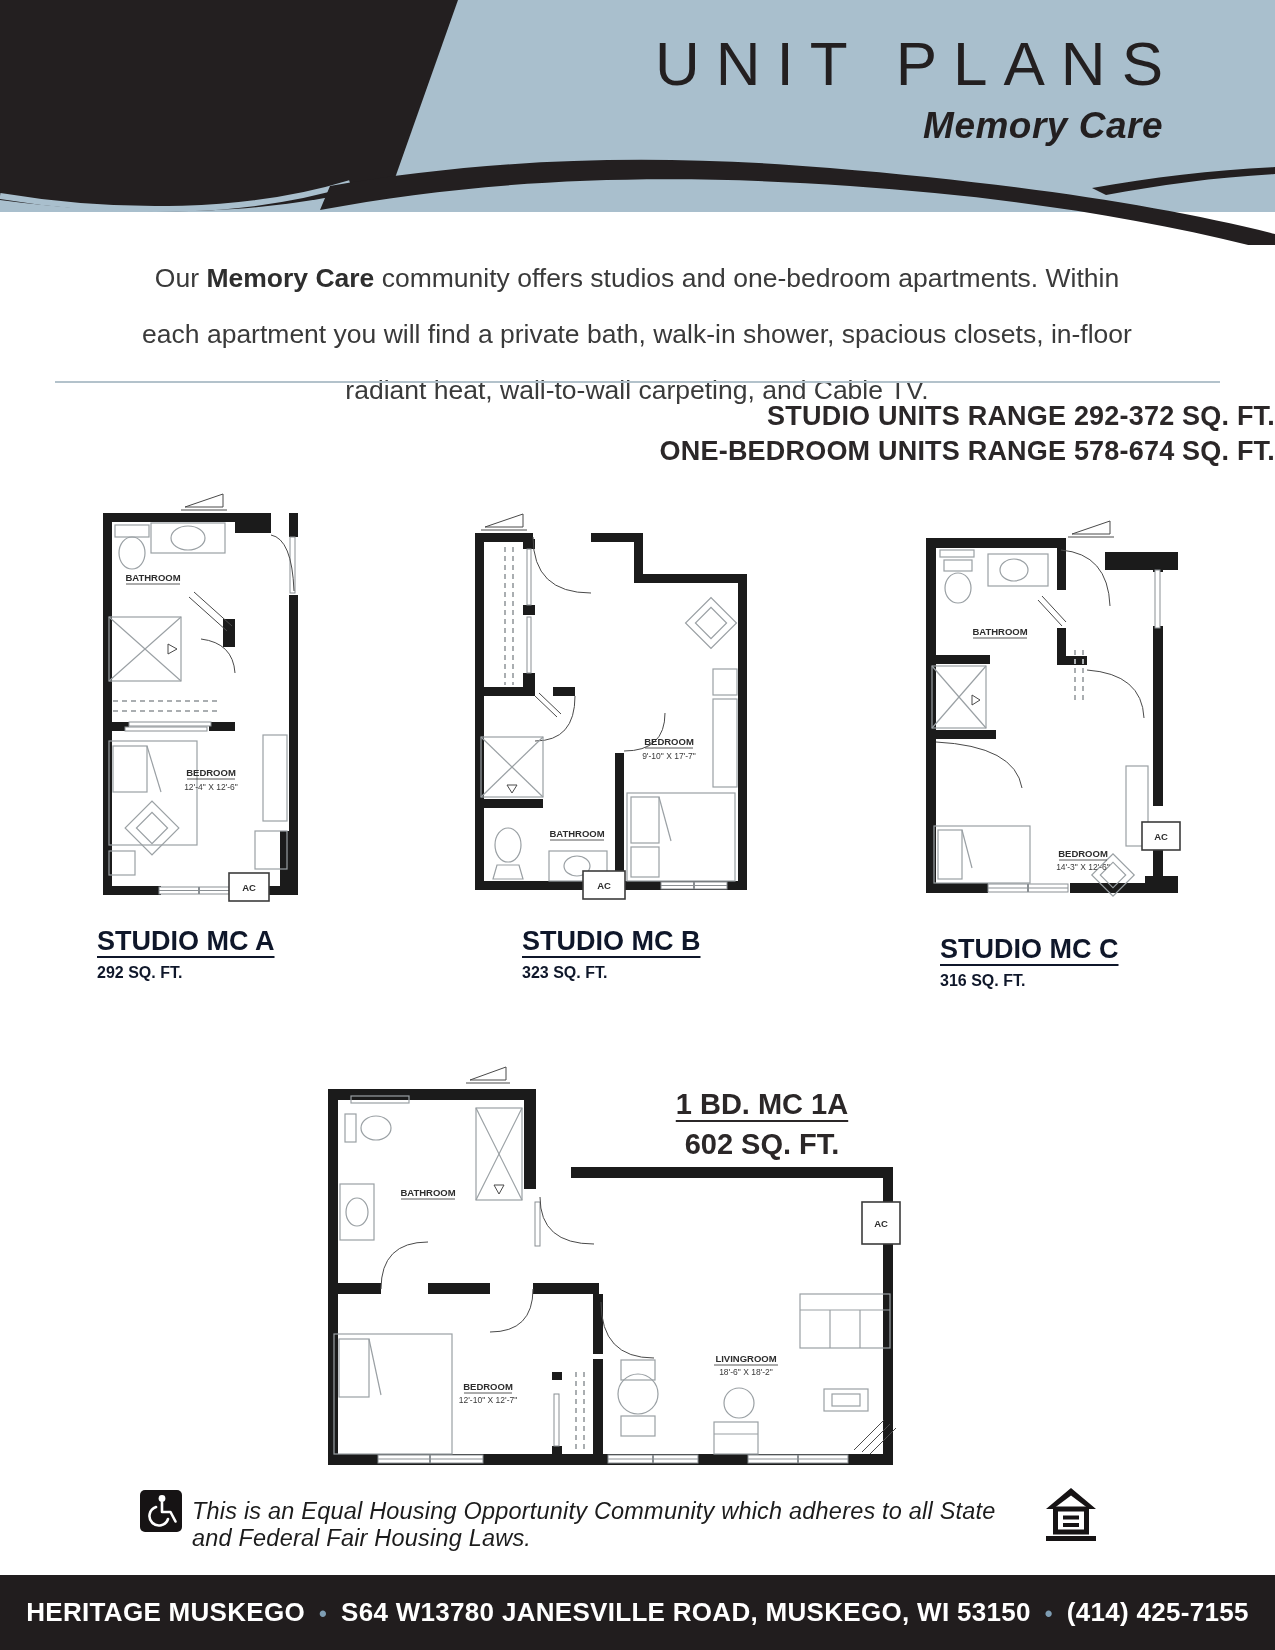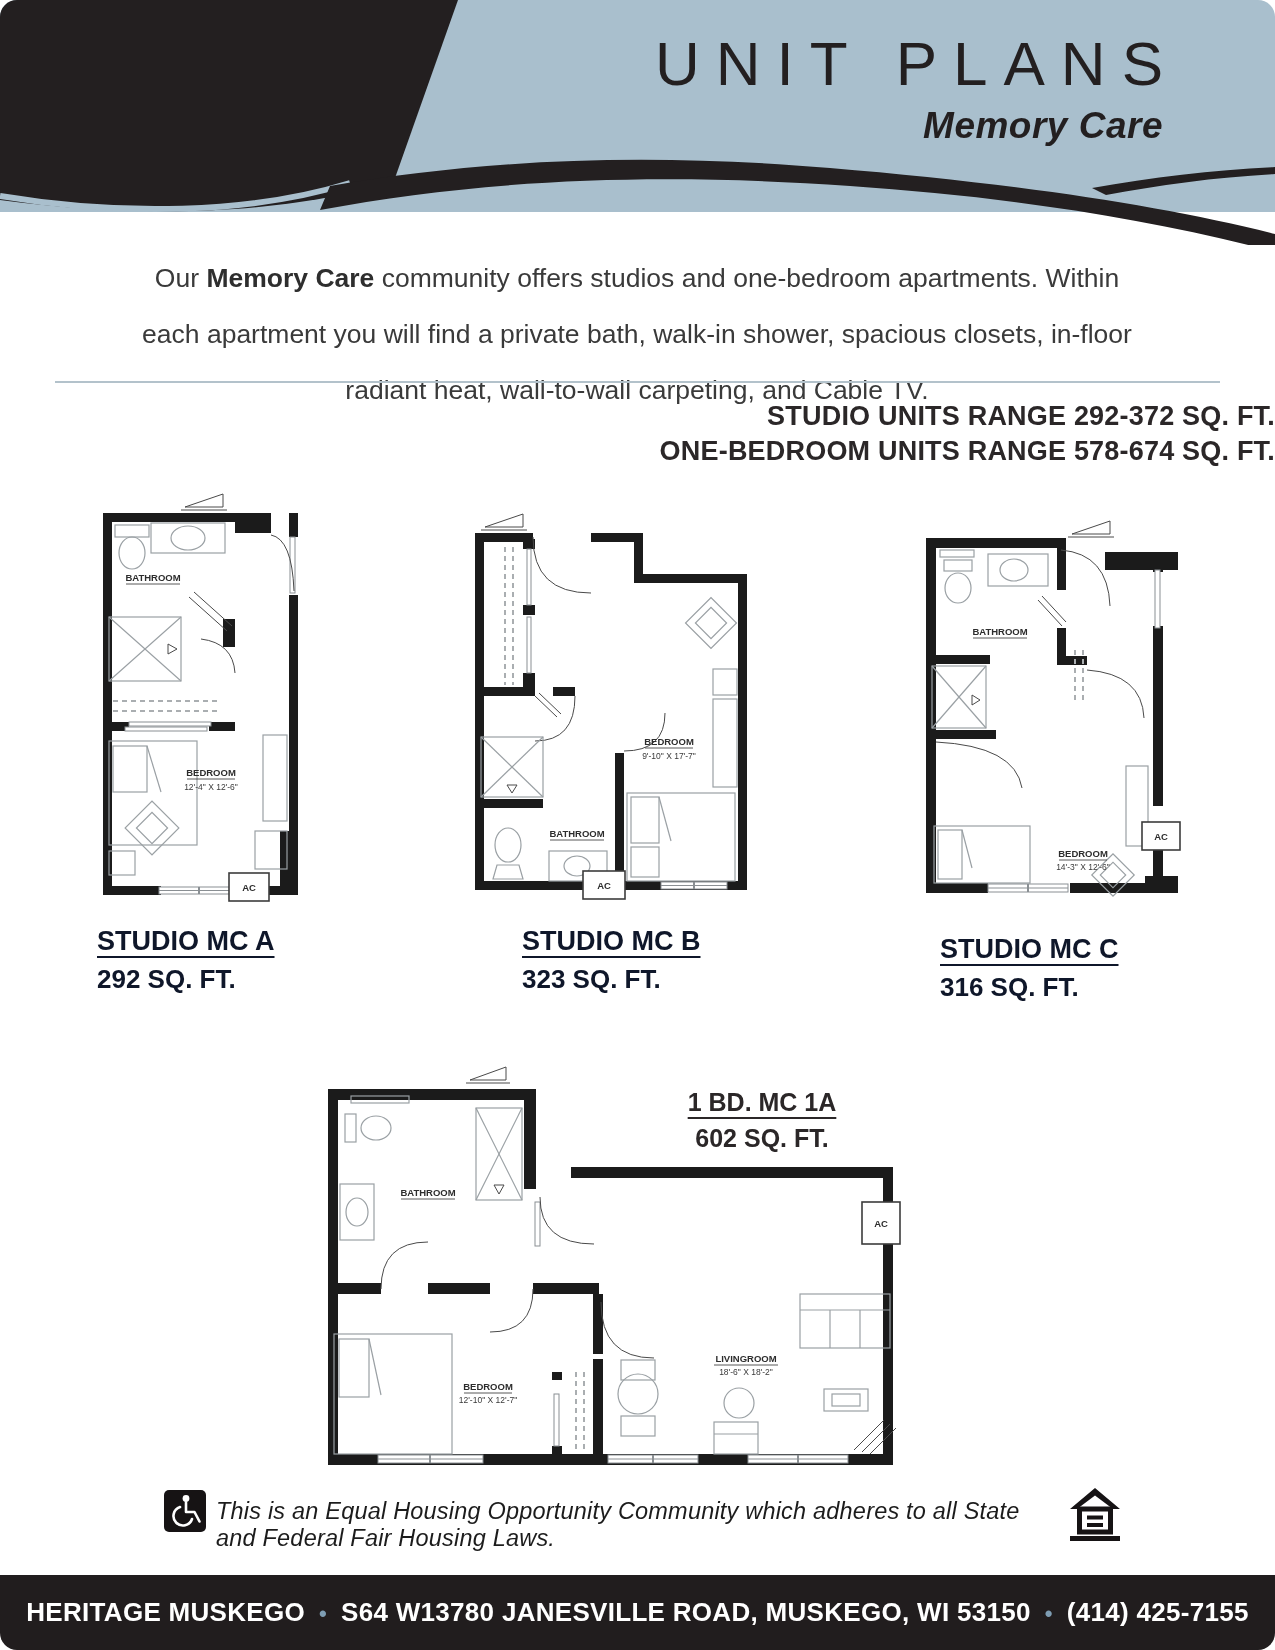--- a/index.html
+++ b/index.html
@@ -1,17 +1,17 @@
 <!DOCTYPE html>
 <html><head>
 <meta charset="utf-8">
 <style>
   * { margin:0; padding:0; box-sizing:border-box; }
   body { background:#fff; font-family:"Liberation Sans", sans-serif; }
-  .page { position:relative; width:1275px; height:1650px; background:#fff; overflow:hidden; margin:0 auto;border-radius:17px; }
+  .page { position:relative; width:1275px; height:1650px; background:#fff; overflow:hidden; margin:0 auto; }
 
   
   .hdr-svg { position:absolute; left:0; top:0; }
   .hdr-text { position:absolute; top:28px; right:112px; text-align:right; color:#231f20; }
   .hdr-title { font-size:62px; font-weight:400; letter-spacing:16px; margin-right:-16px; }
   .hdr-sub { font-size:37px; font-weight:bold; font-style:italic; margin-top:6px; letter-spacing:0.5px; }
 
   
   .intro { position:absolute; top:250px; left:137px; width:1000px; text-align:center;
            font-size:26.5px; line-height:56px; color:#3a3a3a; }
@@ -28,26 +28,26 @@
   .dash{ fill:none; stroke:#aaaeb1; stroke-width:2; stroke-dasharray:5 4; }
   .win { fill:#fff; stroke:#8a8f93; stroke-width:1; }
   .acbox { fill:#fff; stroke:#3c3c3c; stroke-width:1.6; }
   .lbl { font-family:"Liberation Sans",sans-serif; font-size:9.5px; font-weight:bold; fill:#2d2d2d; }
   .lbl2{ font-family:"Liberation Sans",sans-serif; font-size:8.5px; font-weight:normal; fill:#3a3a3a; }
   .ul  { stroke:#2d2d2d; stroke-width:0.8; }
 
   
   .cap { position:absolute; width:220px; text-align:left; color:#0f172a; }
   .cap-title { font-size:27px; font-weight:bold; text-decoration:underline; text-underline-offset:6px; text-decoration-thickness:2px; }
-  .cap-sqft { font-size:26px; font-weight:bold; margin-top:7px; }
+  .cap-sqft { font-size:16px; font-weight:bold; margin-top:7px; }
   .cap-1bd { position:absolute; left:648px; top:1088px; width:228px; text-align:center; color:#2b2728; }
-  .cap-1bd .cap-title, .cap-1bd .cap-sqft { font-size:25px; }
-
-  
-  .legal { position:absolute; top:1488px; left:0; width:1053px; height:52px;margin-left:24px; }
+  .cap-1bd .cap-title, .cap-1bd .cap-sqft { font-size:29px; }
+
+  
+  .legal { position:absolute; top:1488px; left:0; width:1053px; height:52px; }
   .wc-icon { position:absolute; left:140px; top:2px; }
   .legal-text { position:absolute; left:192px; top:10px; width:840px; font-size:23.5px;
                 font-style:italic; color:#1c1c1c; letter-spacing:0.2px; }
   .eho-icon { position:absolute; left:1046px; top:0; }
   .footer { position:absolute; left:0; top:1575px; width:1275px; height:75px; background:#211d1e;
             display:flex; align-items:center; justify-content:center; }
   .footer-inner { color:#fff; font-size:26px; font-weight:bold; letter-spacing:0.3px; white-space:nowrap; }
   .footer .bullet { color:#7e9db3; padding:0 14px; font-size:22px; }
 </style>
 </head>

